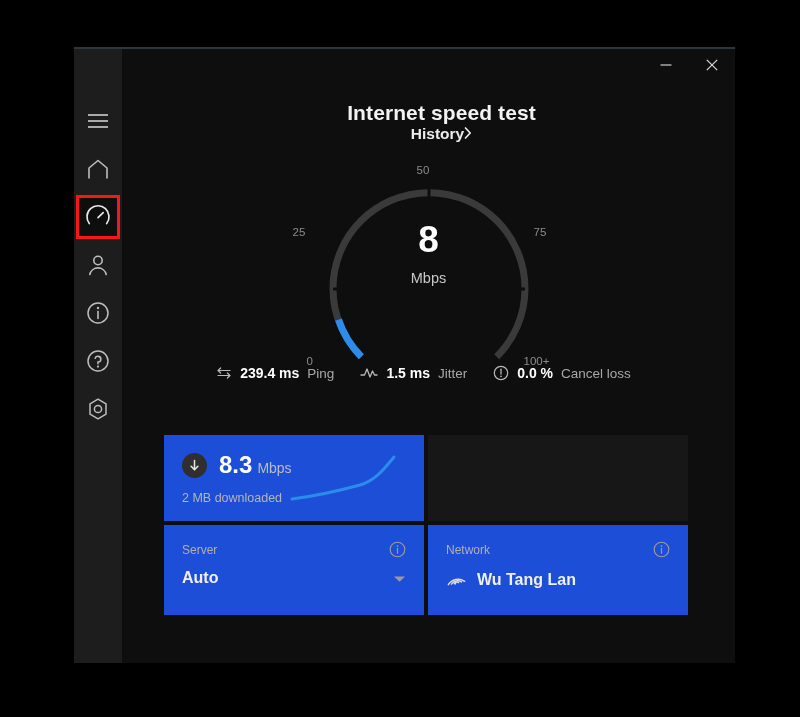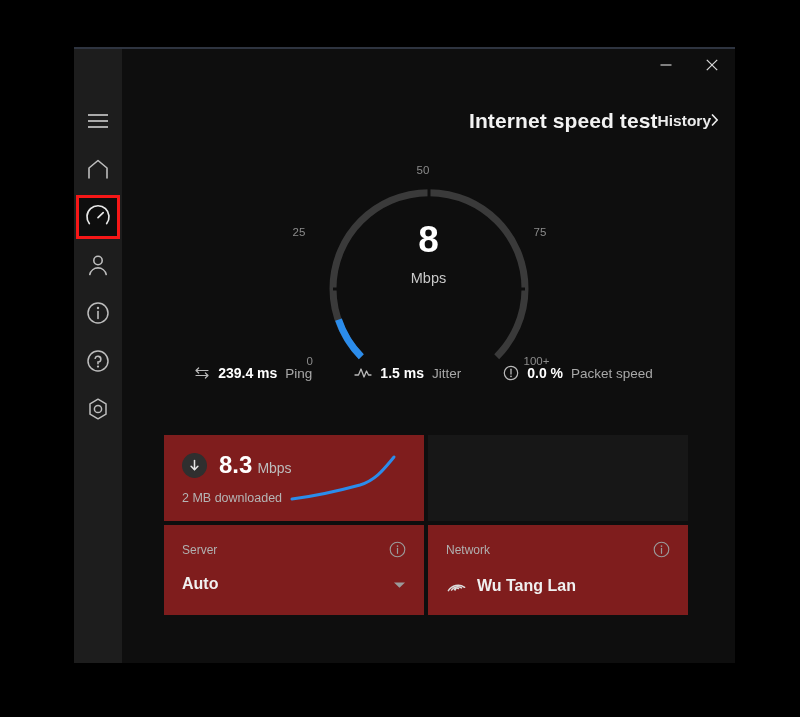--- a/index.html
+++ b/index.html
@@ -94,23 +94,24 @@
   .winbtn svg { display: block; }
 
   
   #header {
     position: absolute;
     left: 0; right: 0;
     top: 52px;
     height: 40px;
     display: flex;
     align-items: center;
-    justify-content: flex-end;
+    justify-content: space-between;
     padding: 0 16px 0 42px;
     box-sizing: border-box;
+    flex-direction: column;
   }
   #page-title {
     font-size: 21px;
     font-weight: bold;
     color: #f2f2f2;
     letter-spacing: 0.1px;
   }
   #history-link {
     display: flex;
     align-items: center;
@@ -172,21 +173,21 @@
   }
 
   
   #stats {
     position: absolute;
     left: 0; right: 0;
     top: 316px;
     display: flex;
     align-items: center;
     justify-content: center;
-    gap: 42px;
+    gap: 26px;
     padding-right: 10px;
   }
   .stat {
     display: flex;
     align-items: center;
     gap: 8px;
     font-size: 13.5px;
   }
   .stat .stat-icon { display: flex; align-items: center; color: #b9b9b9; }
   .stat .stat-value { color: #ffffff; font-weight: bold; font-size: 14px; }
@@ -194,21 +195,21 @@
 
   
   #cards {
     position: absolute;
     left: 42px;
     top: 386px;
     width: 524px;
   }
   .card-row { display: flex; gap: 4px; margin-bottom: 4px; }
   .card {
-    background: #7f1d1d;
+    background: #1d4ed8;
     width: 260px;
     box-sizing: border-box;
     position: relative;
   }
   .card.dim { background: #171717; }
   .card.speed { height: 86px; padding: 16px 18px 0 18px; }
   .card.meta  { height: 90px; padding: 16px 18px 0 18px; }
 
   .speed-top {
     display: flex;
@@ -250,21 +251,21 @@
     height: 56px;
   }
 
   .meta-head {
     display: flex;
     align-items: center;
     justify-content: space-between;
   }
   .meta-label { font-size: 12px; color: #b0b0b0; }
   .meta-value-row {
-    margin-top: 17px;
+    margin-top: 11px;
     display: flex;
     align-items: center;
     justify-content: space-between;
   }
   .meta-value {
     font-size: 16px;
     font-weight: bold;
     color: #f0f0f0;
     display: flex;
     align-items: center;
@@ -435,21 +436,21 @@
 
         <div class="stat">
           <span class="stat-icon">
             <svg width="16" height="16" viewBox="0 0 16 16">
               <circle cx="8" cy="8" r="6.7" fill="none" stroke="#b9b9b9" stroke-width="1.2"></circle>
               <line x1="8" y1="4.2" x2="8" y2="9.1" stroke="#b9b9b9" stroke-width="1.3" stroke-linecap="round"></line>
               <circle cx="8" cy="11.3" r="0.85" fill="#b9b9b9"></circle>
             </svg>
           </span>
           <span class="stat-value">0.0 %</span>
-          <span class="stat-label">Packet speed</span>
+          <span class="stat-label">Cancel loss</span>
         </div>
 
       </div>
 
       <div id="cards">
 
         <div class="card-row">
 
           <div class="card speed">
             <div class="speed-top">

